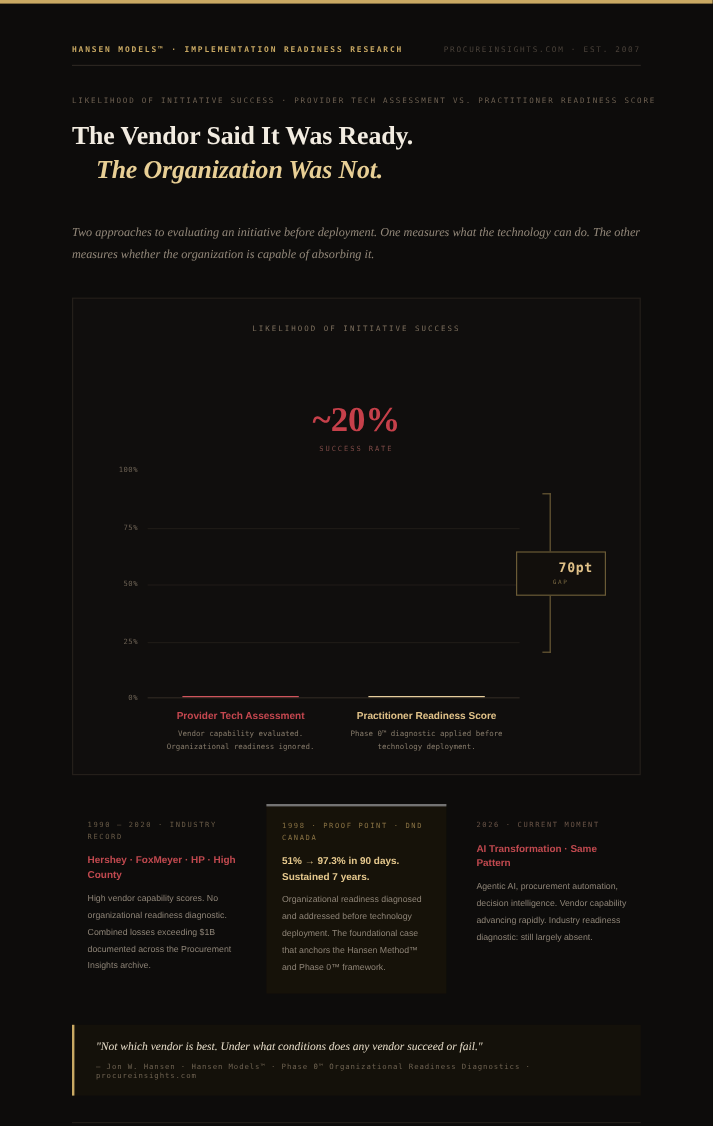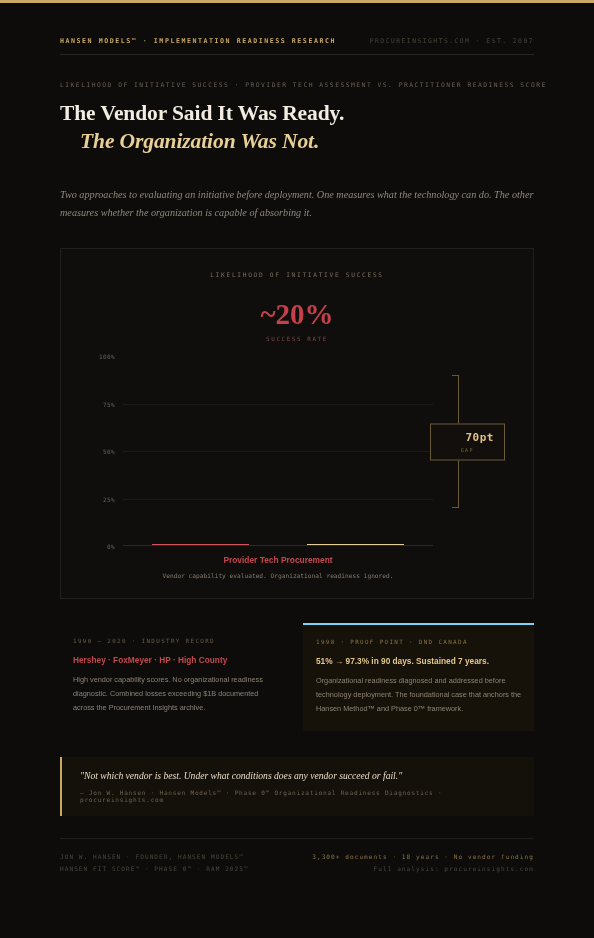--- a/index.html
+++ b/index.html
@@ -66,21 +66,21 @@
     text-align:center;
     font-family:"DejaVu Sans Mono", monospace;
     font-size:6.2px; letter-spacing:1.7px; color:#7d6f5d;
     margin-bottom:22px;
   }
 
   .stats { display:flex; justify-content:center; gap:76px; }
   .stat { text-align:center; width:150px; }
   .stat .big {
     font-family:"Liberation Serif", serif;
-    font-size:29px; font-weight:700; line-height:1;
+    font-size:29px; font-weight:700; line-height:1;margin-top:36px;
   }
   .stat.red .big { color:#c6404a; }
   .stat.gold .big { color:#e3c68d; }
   .stat .sub {
     font-family:"DejaVu Sans Mono", monospace;
     font-size:5.9px; letter-spacing:1.6px; margin-top:7px;
   }
   .stat.red .sub { color:#7d4a46; }
   .stat.gold .sub { color:#8a7550; }
 
@@ -150,21 +150,21 @@
   .cap.gold .t { color:#e0c188; }
   .cap .d {
     font-family:"DejaVu Sans Mono", monospace;
     font-size:6.2px; color:#857a6a; line-height:1.75; margin-top:6px;
   }
 
   
   .cards { display:flex; gap:12px; margin-top:24px; }
   .card { flex:1; padding:14px 12px 14px 13px; }
   .card.feature {
-    background:#161209; border-top:2px solid #7dd3fc;
+    background:#161209; border-top:2px solid #737373;
     padding:13px 12px 15px 13px;
   }
   .c-kicker {
     font-family:"DejaVu Sans Mono", monospace;
     font-size:5.9px; letter-spacing:1.35px; line-height:1.65;
     color:#6a5c48; margin-bottom:7px;
   }
   .card.feature .c-kicker { color:#8a7344; }
   .card.third .c-kicker { color:#6a5548; }
   .c-title { font-size:8.3px; font-weight:700; line-height:1.5; }
@@ -257,37 +257,46 @@
 
       <div class="bracket" id="bracket" style="top: 10%; height: 70%;"></div>
       <div class="gapbadge" id="gapbadge" style="top: 45%;">
         <div class="num">70pt</div>
         <div class="lbl">GAP</div>
       </div>
     </div>
 
     <div class="captions">
       <div class="cap red">
-        <div class="t">Provider Tech Procurement</div>
+        <div class="t">Provider Tech Assessment</div>
         <div class="d">Vendor capability evaluated. Organizational readiness ignored.</div>
+      </div>
+      <div class="cap gold">
+        <div class="t">Practitioner Readiness Score</div>
+        <div class="d">Phase 0™ diagnostic applied before technology deployment.</div>
       </div>
     </div>
   </div>
 
   <div class="cards">
     <div class="card first">
       <div class="c-kicker">1990 – 2020 · INDUSTRY RECORD</div>
       <div class="c-title">Hershey · FoxMeyer · HP · High County</div>
       <div class="c-body">High vendor capability scores. No organizational readiness diagnostic. Combined losses exceeding $1B documented across the Procurement Insights archive.</div>
     </div>
     <div class="card feature">
       <div class="c-kicker">1998 · PROOF POINT · DND CANADA</div>
       <div class="c-title">51% → 97.3% in 90 days. Sustained 7 years.</div>
       <div class="c-body">Organizational readiness diagnosed and addressed before technology deployment. The foundational case that anchors the Hansen Method™ and Phase 0™ framework.</div>
     </div>
+    <div class="card third">
+      <div class="c-kicker">2026 · CURRENT MOMENT</div>
+      <div class="c-title">AI Transformation · Same Pattern</div>
+      <div class="c-body">Agentic AI, procurement automation, decision intelligence. Vendor capability advancing rapidly. Industry readiness diagnostic: still largely absent.</div>
+    </div>
   </div>
 
   <div class="quote">
     <div class="q">"Not which vendor is best. Under what conditions does any vendor succeed or fail."</div>
     <div class="attr">— Jon W. Hansen · Hansen Models™ · Phase 0™ Organizational Readiness Diagnostics · procureinsights.com</div>
   </div>
 
   <div class="footer">
     <div class="f-left">
       <div>JON W. HANSEN · FOUNDER, HANSEN MODELS™</div>

